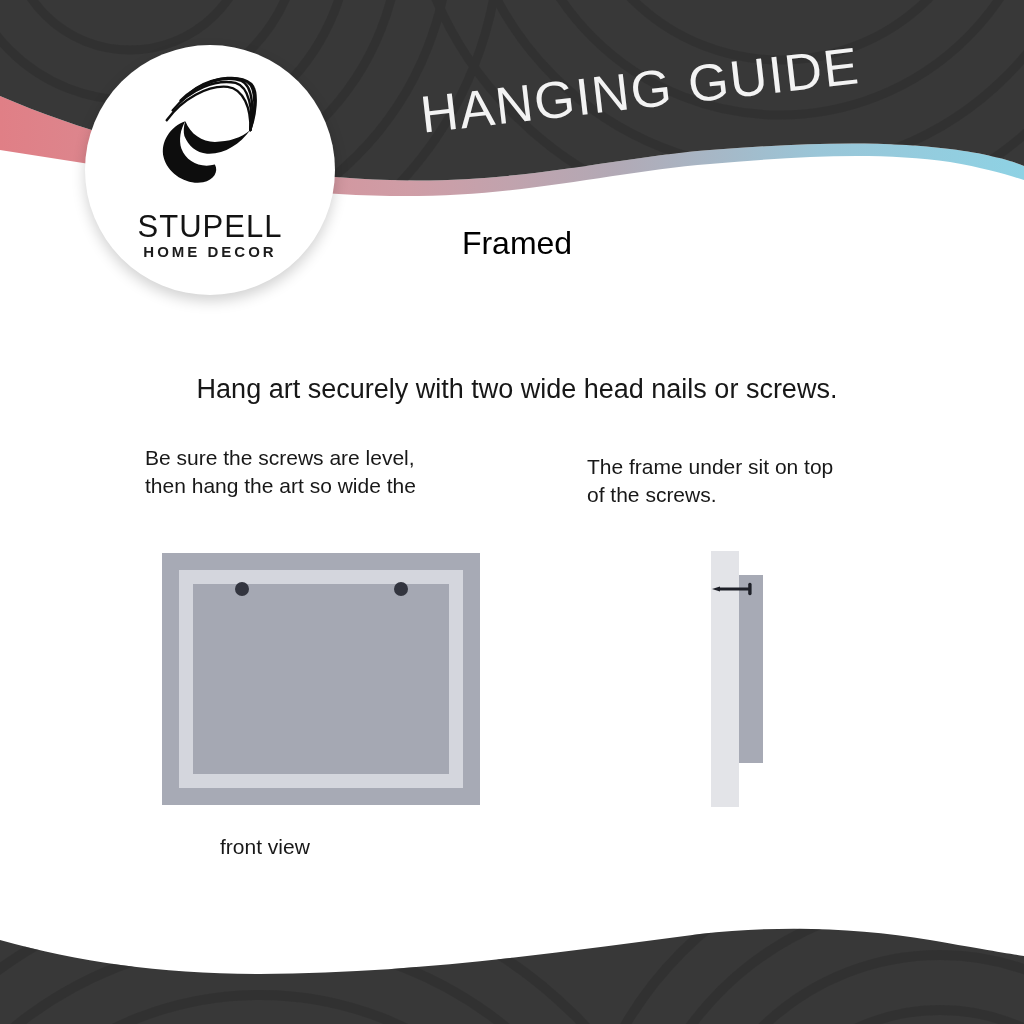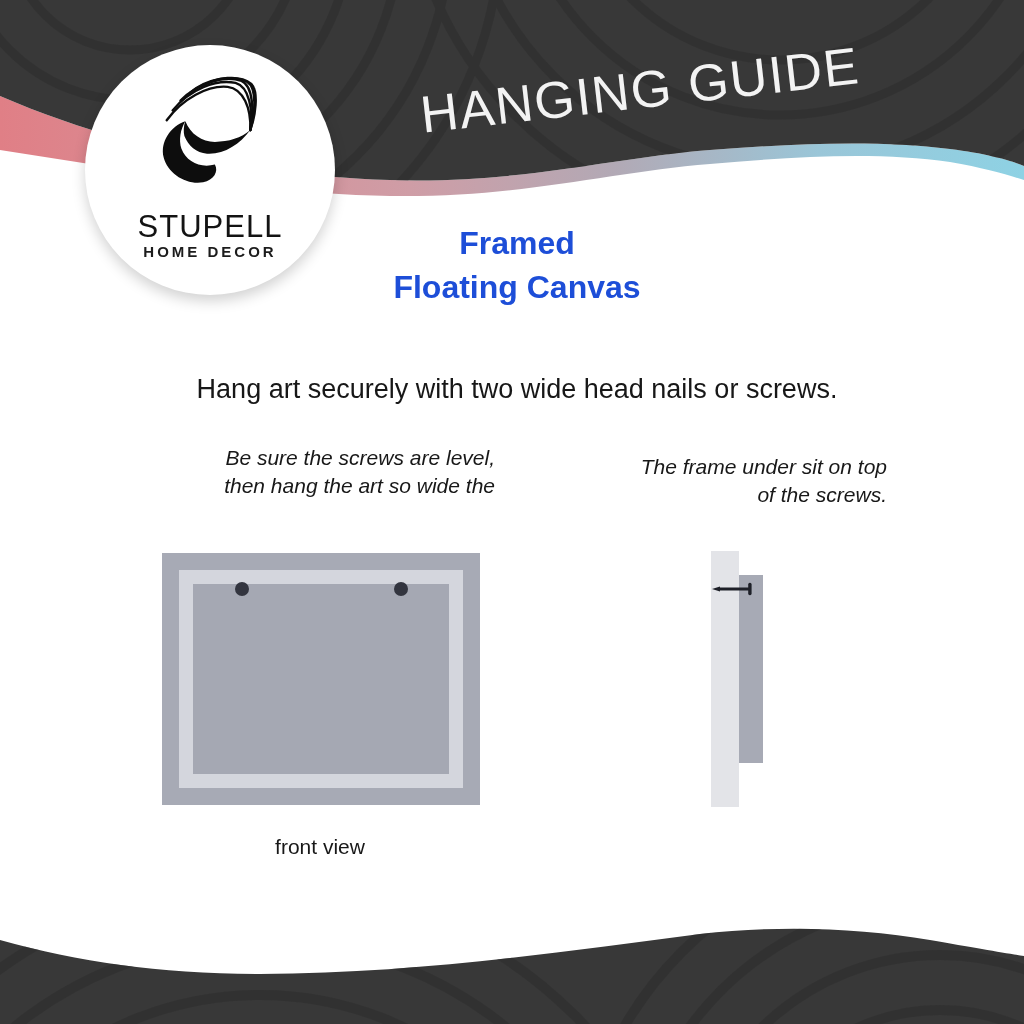--- a/index.html
+++ b/index.html
@@ -24,43 +24,43 @@
     position:absolute;left:0;top:164px;width:250px;text-align:center;
     font-size:31px;font-weight:500;letter-spacing:1px;color:#131313;
   }
   .tagline{
     position:absolute;left:0;top:198px;width:250px;text-align:center;
     font-size:15px;font-weight:700;letter-spacing:3px;color:#1c1c1c;
   }
   
   .product-title{
     position:absolute;left:357px;top:221px;width:320px;z-index:2;
-    text-align:center;font-size:32px;font-weight:700;line-height:44px;color:#1d4ed8;
+    text-align:center;font-size:32px;font-weight:400;line-height:44px;color:#000000;
   }
   .subtitle{
     position:absolute;left:107px;top:337px;width:820px;z-index:2;
     text-align:center;font-size:27px;font-weight:400;color:#171717;margin-top:37px;
   }
   
-  .note{position:absolute;z-index:2;text-align:right;font-size:21px;line-height:27.5px;color:#181818;font-style:italic;}
+  .note{position:absolute;z-index:2;text-align:left;font-size:21px;line-height:27.5px;color:#181818;}
   .note-left{left:145px;top:444px;width:350px;}
   .note-right{left:587px;top:453px;width:300px;}
   
   .frame-outer{position:absolute;left:162px;top:553px;width:318px;height:252px;background:var(--frame_outer,#a7aab5);z-index:1;}
   .frame-mat{position:absolute;left:17px;top:17px;width:284px;height:218px;background:var(--frame_mat,#d4d6dd);}
   .frame-canvas{position:absolute;left:14px;top:14px;width:256px;height:190px;background:var(--frame_canvas,#a5a8b3);}
   .screw{position:absolute;width:14px;height:14px;border-radius:50%;background:var(--screw_dark,#33353f);}
   .screw-l{left:73px;top:29px;}
   .screw-r{left:232px;top:29px;}
   
   .side-wall{position:absolute;left:711px;top:551px;width:28px;height:256px;background:var(--side_wall_bar,#e3e4e8);z-index:1;}
   .side-frame{position:absolute;left:739px;top:575px;width:24px;height:188px;background:var(--side_frame_bar,#a7aab5);z-index:1;}
   .nail{position:absolute;left:711px;top:582px;z-index:2;}
   
-  .caption{position:absolute;z-index:2;text-align:center;font-size:21px;color:#181818;}
+  .caption{position:absolute;z-index:2;text-align:left;font-size:21px;color:#181818;}
   .caption-front{left:220px;top:835px;width:200px;}
   .caption-side{left:638px;top:845px;width:200px;}
   
   .badge{
     position:absolute;left:815px;top:828px;width:172px;height:172px;border-radius:50%;
     background:var(--badge_blue,#8ecadf);z-index:4;
     display:flex;flex-direction:column;justify-content:center;align-items:center;
     text-align:center;color:#ffffff;font-size:26px;line-height:36px;font-weight:400;
   }
 </style>
@@ -129,21 +129,20 @@
       </g>
       <path fill="#0d0d0d" d="M103,58 C92,73 76,83 59,82 C48,81 40,74 36,64 C35,60 35,54 37,49 C42,62 54,70 67,70 C81,70 94,66 103,58 Z"></path>
       <path fill="#0d0d0d" d="M37,49 C22,54 11,70 15,86 C19,102 38,114 55,111 C66,109 71,100 67,93 C52,97 38,90 33,77 C30,68 32,57 37,49 Z"></path>
     </svg>
     <div class="brand">STUPELL</div>
     <div class="tagline">HOME DECOR</div>
   </div>
 
   <div class="product-title">
     <div>Framed</div>
-    <div>Floating Canvas</div>
   </div>
 
   <div class="subtitle">Hang art securely with two wide head nails or screws.</div>
 
   <div class="note note-left">
     <div>Be sure the screws are level,</div>
     <div>then hang the art so wide the</div>
   </div>
   <div class="note note-right">
     <div>The frame under sit on top</div>

